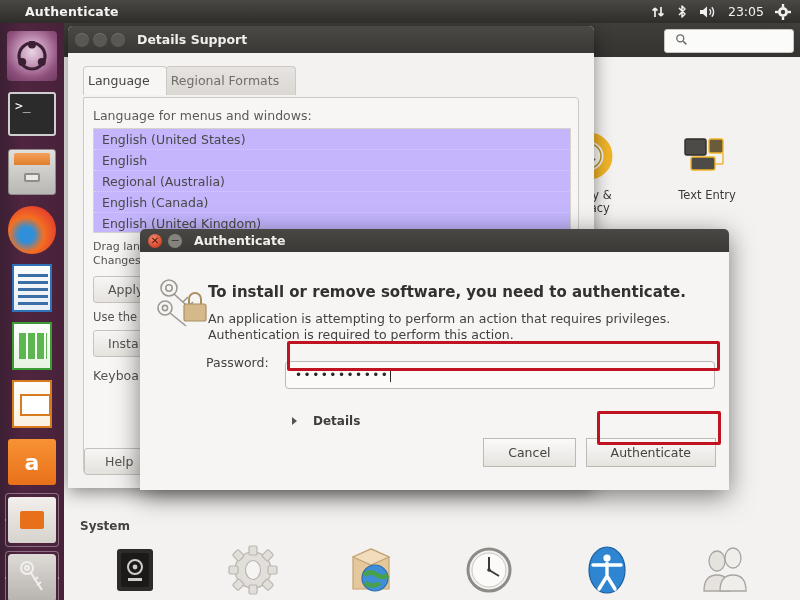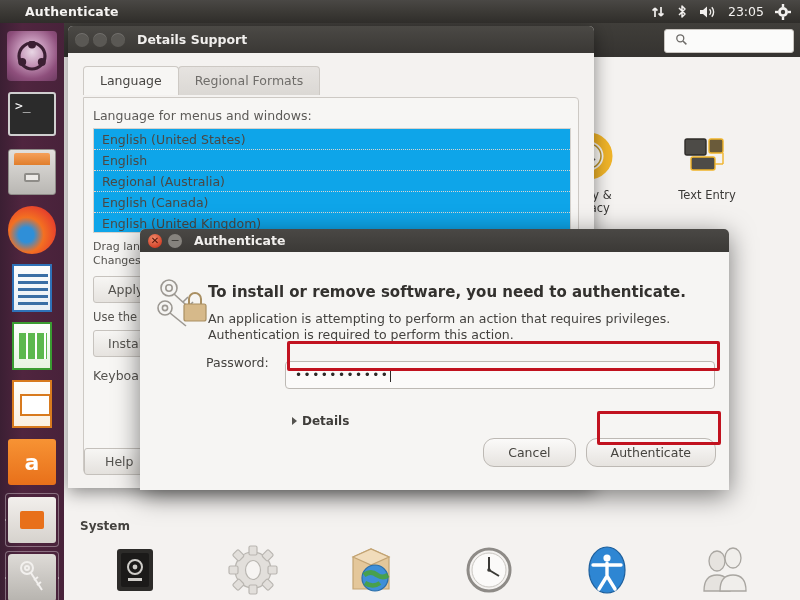--- a/index.html
+++ b/index.html
@@ -94,33 +94,33 @@
   #lang-title{
     height:27px; border-radius:5px 5px 0 0;
     background:linear-gradient(to bottom,#4b4945,#3a3835);
     display:flex; align-items:center; padding-left:7px; gap:4px;
   }
   .wc{ width:14px;height:14px;border-radius:50%;background:#5a5854;box-shadow:inset 0 1px 0 rgba(255,255,255,.15); }
   #lang-title .tt{ margin-left:8px; color:#f1efed; font-weight:bold; font-size:12.5px; }
   #lang-body{ position:absolute; left:0; top:27px; width:526px; height:435px; background:#f4f2f0; }
   #tabs{ position:absolute; left:15px; top:13px; display:flex; }
   .tab{
-    padding:6px 16px 7px 16px; font-size:12.5px; color:#6f6d6a;
+    padding:6px 16px 7px 4px; font-size:12.5px; color:#6f6d6a;
     border:1px solid #cdc9c4; border-bottom:none; border-radius:4px 4px 0 0;
     background:linear-gradient(#e6e3e0,#dbd8d4); margin-right:-1px;
   }
   .tab.active{ background:#f7f6f4; color:#474542; }
   #notebook{
     position:absolute; left:15px; top:44px; width:496px; height:377px;
     background:#f7f6f4; border:1px solid #cdc9c4; border-radius:0 4px 4px 4px;
   }
   #np-label{ position:absolute; left:9px; top:10px; font-size:12.5px; color:#5c5a57; }
   #lang-list{
     position:absolute; left:9px; top:30px; width:478px; height:105px;
-    background:#0ea5e9; border:1px solid #d6d2cd; overflow:hidden;
+    background:#c4b5fd; border:1px solid #d6d2cd; overflow:hidden;
   }
   .lang-row{
     height:21px; line-height:21px; padding-left:8px; font-size:12.5px; color:#4a4845;
     border-bottom:1px dotted #d9d5d0;
   }
   #drag-note{ position:absolute; left:9px; top:142px; font-size:11px; color:#55534f; line-height:14px; }
   #apply-btn{
     position:absolute; left:9px; top:178px; padding:5px 14px; font-size:12.5px; color:#55534f;
     background:linear-gradient(#f7f6f4,#e6e3df); border:1px solid #c7c3be; border-radius:3px;
   }
@@ -172,31 +172,31 @@
     position:absolute; left:145px; top:109px; width:430px; height:28px;
   }
   #pw-field{
     width:100%; height:100%; background:#fbfaf9;
     border:1px solid #bdb9b4; border-radius:4px;
     display:flex; align-items:center; padding-left:9px;
     letter-spacing:1.5px; font-size:12px; color:#2c2a28;
   }
   #pw-caret{ width:1px; height:14px; background:#2c2a28; margin-left:1px; }
   #details-exp{
-    position:absolute; left:152px; top:162px; display:flex; align-items:center; gap:5px;
+    position:absolute; left:152px; top:162px; display:flex; align-items:center; gap:16px;
     font-size:12px; font-weight:bold; color:#3f3d3a;
   }
   #details-exp .arr{
     width:0;height:0;border-top:4px solid transparent;border-bottom:4px solid transparent;
     border-left:5px solid #55534f;
   }
   #auth-buttons{ position:absolute; right:13px; top:186px; display:flex; gap:10px; align-items:center; }
   .dlgbtn{
     padding:6px 24px; font-size:12.5px; color:#46443f;
-    background:linear-gradient(#fbfaf9,#e6e3df); border:1px solid #bdb9b4; border-radius:11px;
+    background:linear-gradient(#fbfaf9,#e6e3df); border:1px solid #bdb9b4; border-radius:0;
   }
 
   
   .annot{ position:absolute; border:3px solid #c1121f; border-radius:2px; z-index:45; pointer-events:none; }
   #annot-pw{ left:287px; top:341px; width:433px; height:30px; }
   #annot-auth{ left:597px; top:411px; width:124px; height:34px; }
 </style>
 </head>
 <body>
 

